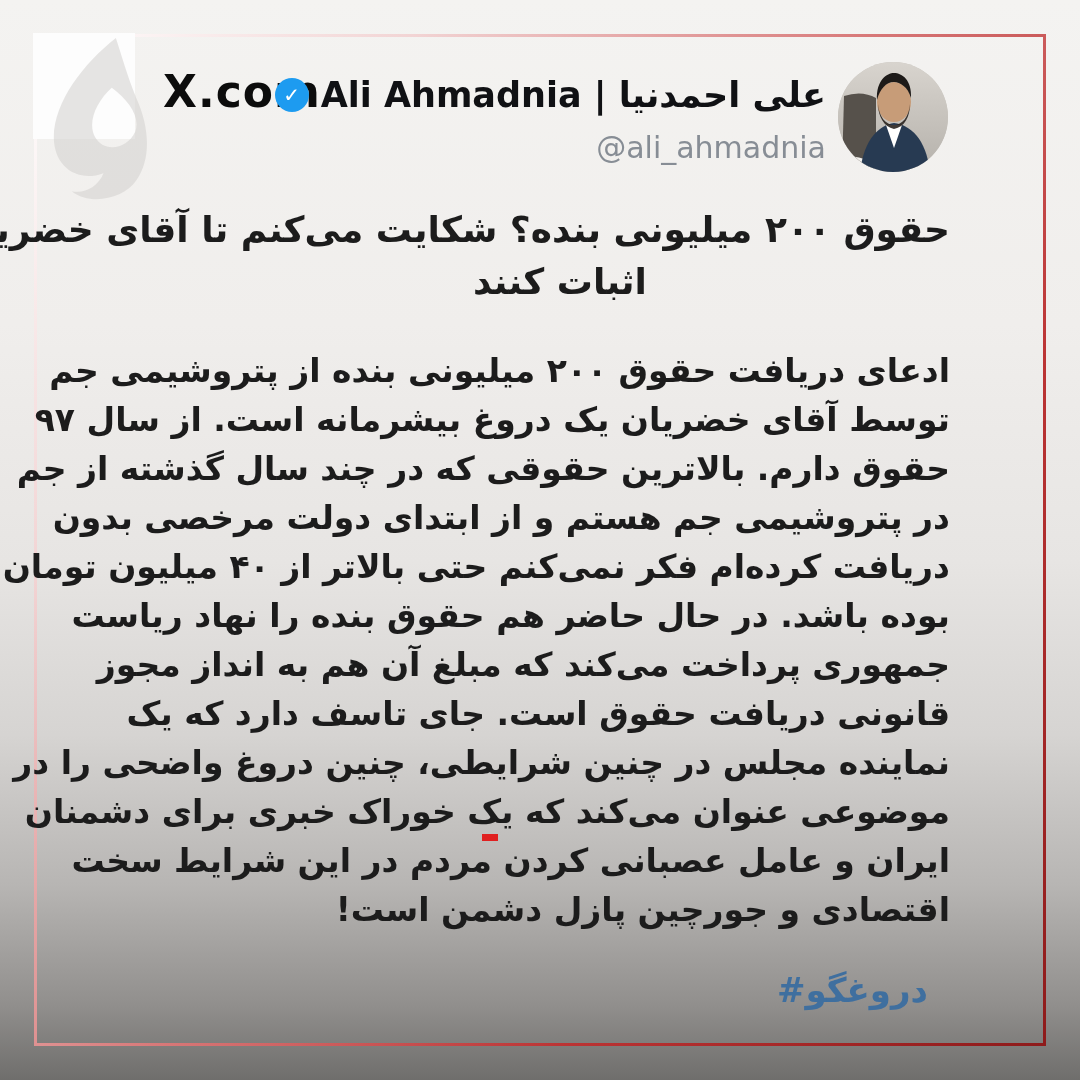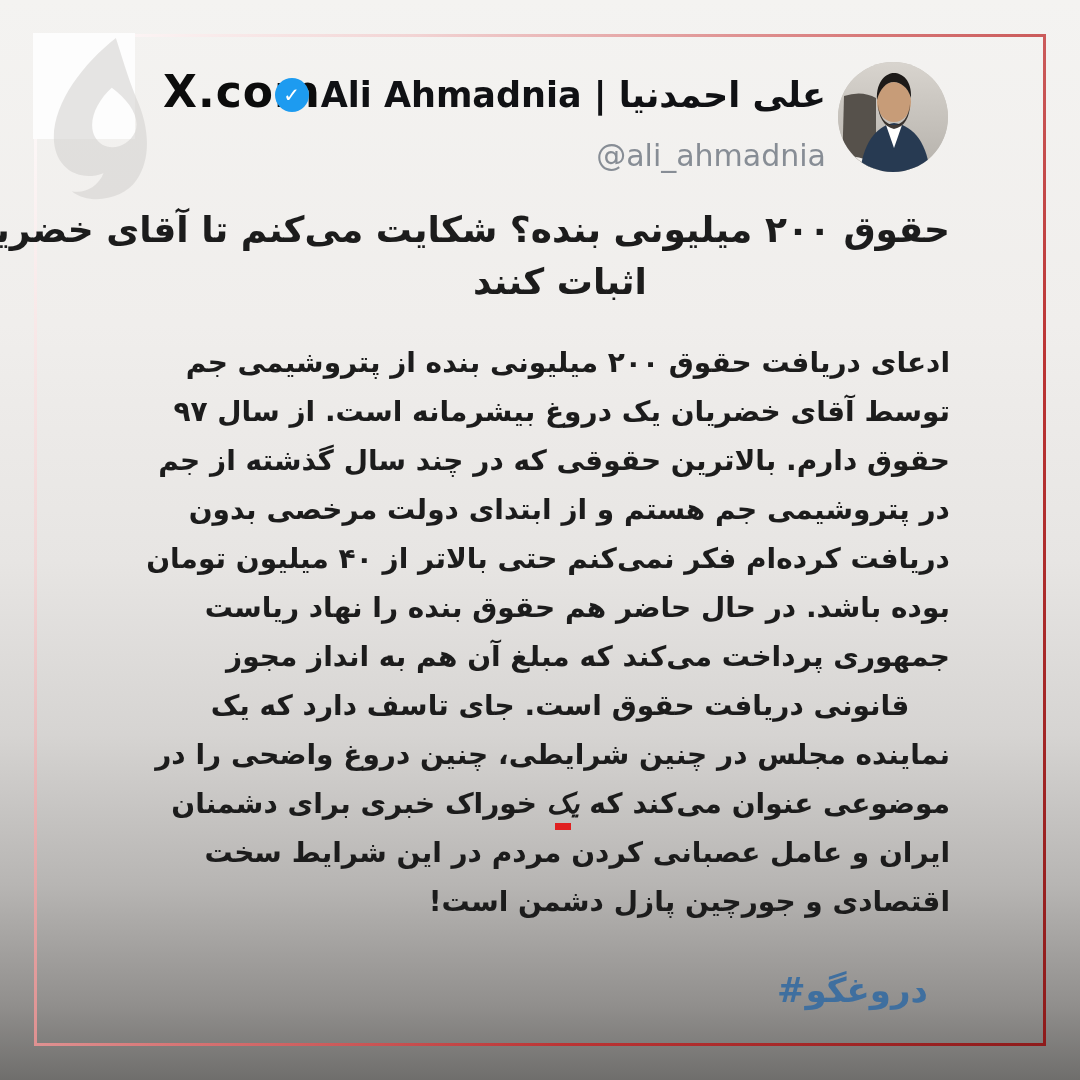--- a/index.html
+++ b/index.html
@@ -25,30 +25,30 @@
   }
   .avatar svg{display:block;width:110px;height:110px;}
   .profile-text{position:absolute;right:254px;top:72px;z-index:5;display:flex;flex-direction:column;align-items:flex-end;}
   .name-row{display:flex;direction:rtl;align-items:center;gap:12px;}
   .name{font-size:35px;font-weight:bold;color:#101114;direction:rtl;white-space:nowrap;line-height:46px;}
   .badge{
     width:34px;height:34px;border-radius:50%;background:#1d9bf0;flex:0 0 auto;
     display:flex;align-items:center;justify-content:center;
     color:#fff;font-size:20px;font-weight:bold;line-height:1;
   }
-  .handle{font-size:30px;color:#878d95;margin-top:20px;line-height:36px;}
+  .handle{font-size:30px;color:#878d95;margin-top:12px;line-height:36px;}
   .textblock{position:absolute;left:170px;width:780px;direction:rtl;z-index:5;color:#1c1c1c;}
   .title{top:204px;font-size:36px;font-weight:bold;}
   .title .line{line-height:52px;}
-  .body{top:338px;font-size:28px;font-weight:bold;}
+  .body{top:346px;font-size:33px;font-weight:bold;}
   .body .line{line-height:49px;}
   .line{text-align:right;white-space:nowrap;}
   .align-left{text-align:center;}
   .align-center{text-align:right;}
-  .redmark{position:relative;font-style:italic;}
+  .redmark{position:relative;}
   .redmark::after{
     content:"";position:absolute;left:50%;transform:translateX(-50%);
     bottom:-10px;width:16px;height:7px;background:#e02020;
   }
   .hashtag{
     position:absolute;right:152px;top:968px;z-index:5;direction:ltr;
     font-size:34px;font-weight:bold;color:#3f6f9f;line-height:44px;margin-left:13px;
   }
 </style>
 </head>

